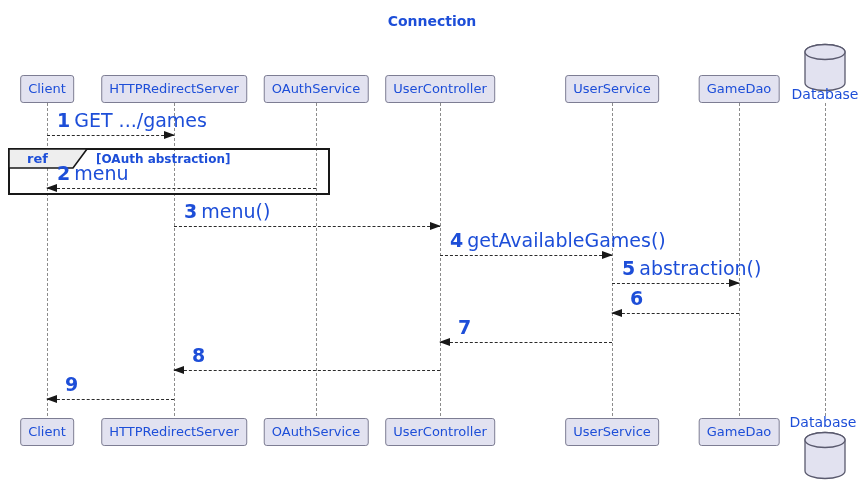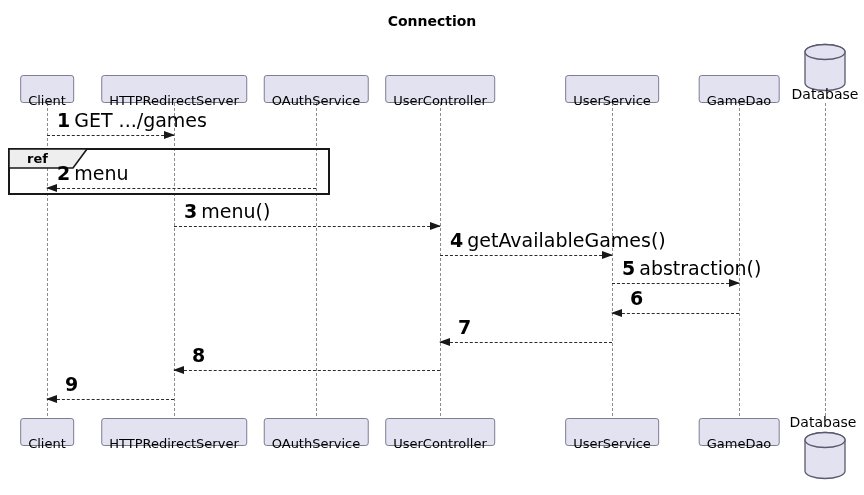--- a/index.html
+++ b/index.html
@@ -1,32 +1,32 @@
 <!DOCTYPE html>
 <html><head>
 <meta charset="utf-8">
 <style>
   html,body{margin:0;padding:0;background:#fff;}
   .canvas{
     position:relative;width:864px;height:495px;background:#ffffff;
-    font-family:"DejaVu Sans","Liberation Sans",sans-serif;color:#000000;
+    font-family:"DejaVu Sans","Liberation Sans",sans-serif;color:#1d4ed8;
     overflow:hidden;
   }
   .diagram-title{
     position:absolute;top:13px;left:0;width:100%;text-align:center;
     font-weight:bold;font-size:14px;
   }
   .lifeline{
     position:absolute;top:103px;height:313px;width:0;
     border-left:1px dashed #8c8c8c;z-index:1;
   }
   .pbox{
     position:absolute;height:28px;line-height:26px;box-sizing:border-box;
     background:#E2E2F0;border:1px solid #7d7d93;border-radius:3px;
-    font-size:13px;padding:12px 7px;white-space:nowrap;
+    font-size:13px;padding:0 7px;white-space:nowrap;
     transform:translateX(-50%);z-index:4;text-align:center;
   }
   .pbox.top{top:75px;}
   .pbox.bottom{top:418px;}
   .db-icon{position:absolute;z-index:4;}
   .db-label{
     position:absolute;font-size:14px;white-space:nowrap;
     transform:translateX(-50%);z-index:4;
   }
   .ref-frame{
@@ -86,20 +86,21 @@
     <div class="msg-label"><b>1</b><span>GET .../games</span></div>
     <div class="msg-line"></div>
     <div class="arrow-r"></div>
   </div>
 
   <div class="ref-frame">
     <svg class="ref-head-shape" width="82" height="22" viewBox="0 0 82 22">
       <polygon points="1,1 79,1 65,20 1,20" fill="#EEEEEE" stroke="#181818" stroke-width="1.6"></polygon>
     </svg>
     <div class="ref-keyword">ref</div>
+    <div class="ref-label">[OAuth abstraction]</div>
   </div>
 
   <div class="msg" style="left:47px;top:188px;width:269px">
     <div class="msg-label"><b>2</b><span>menu</span></div>
     <div class="msg-line"></div>
     <div class="arrow-l"></div>
   </div>
 
   <div class="msg" style="left:174px;top:226px;width:266px">
     <div class="msg-label"><b>3</b><span>menu()</span></div>

